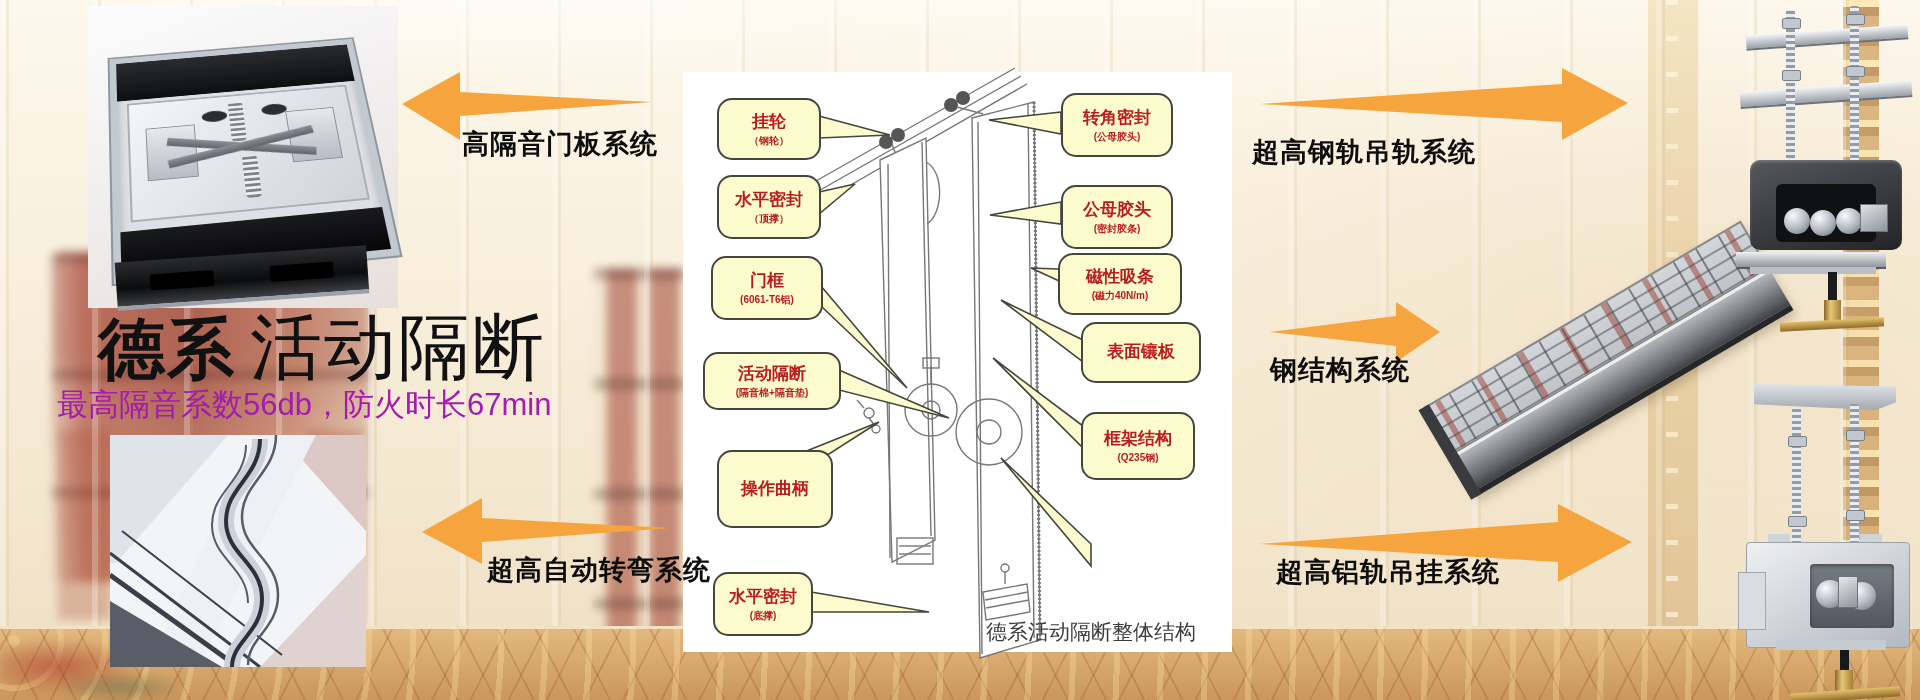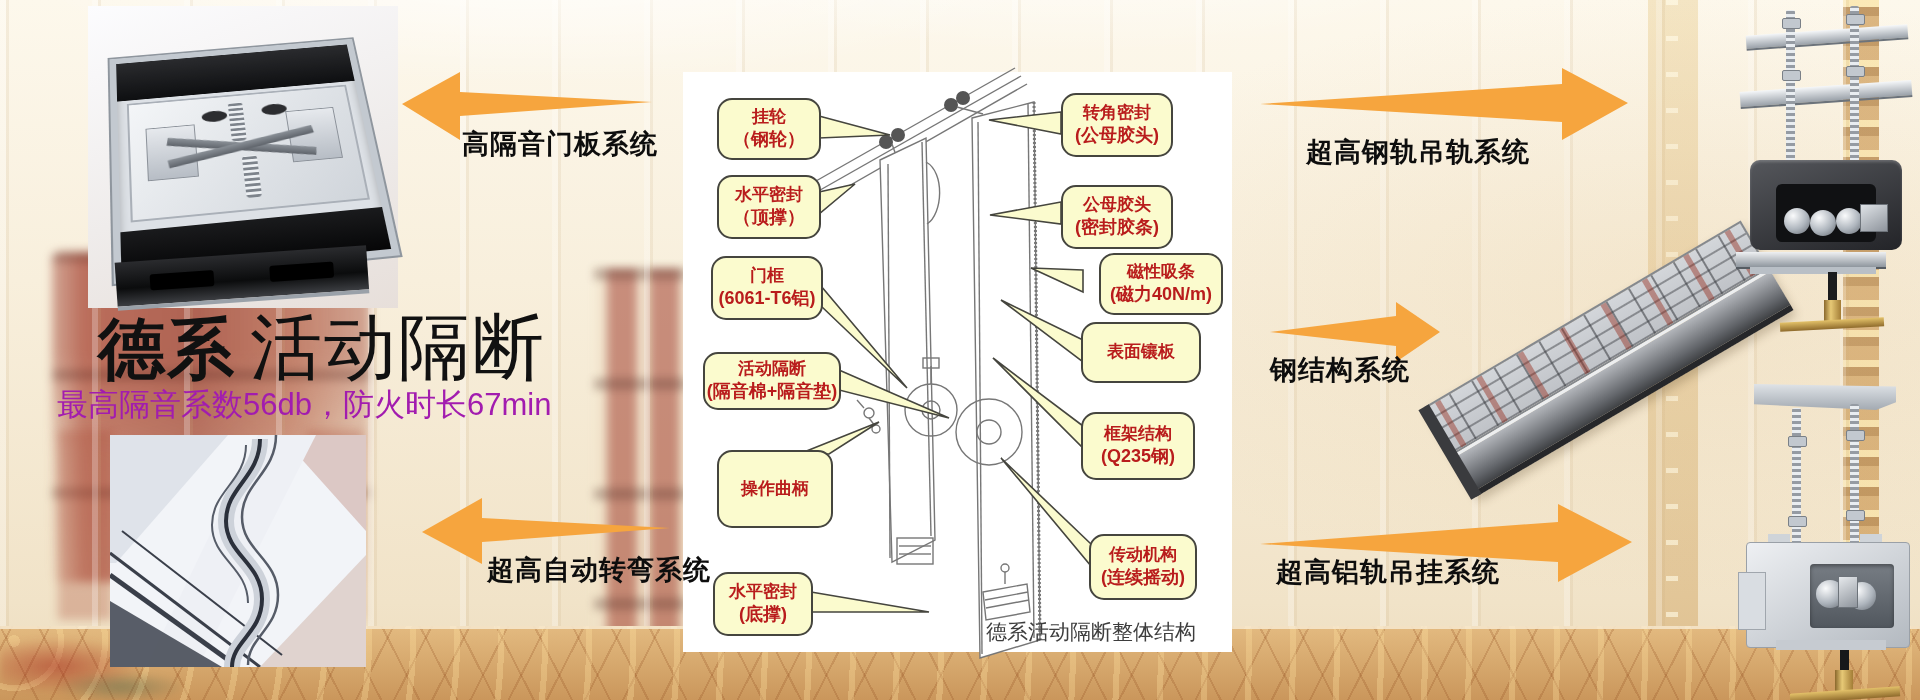--- a/index.html
+++ b/index.html
@@ -51,21 +51,21 @@
   .sys-label{position:absolute;font-size:27px;font-weight:700;color:#0d0d0d;white-space:nowrap;letter-spacing:1px;}
 
   
   .panel{left:683px;top:72px;width:549px;height:580px;background:#ffffff;}
   .panel svg{position:absolute;left:0;top:0;overflow:visible;}
   .tail{fill:var(--label-bg,#FBFBCE);stroke:var(--label-border,#45453E);stroke-width:1.6;}
   .lbl{position:absolute;display:flex;flex-direction:column;align-items:center;justify-content:center;
        background:var(--label-bg,#FBFBCE);border:2px solid var(--label-border,#45453E);border-radius:15px;
        color:#b91c1c;text-align:center;line-height:1.3;box-sizing:border-box;}
   .l1{font-size:17px;font-weight:700;}
-  .l2{font-size:18px;font-weight:600;}
+  .l2{font-size:10px;font-weight:600;}
   .caption{position:absolute;right:36px;top:546px;font-size:21px;color:var(--caption-text,#3d3d3d);white-space:nowrap;}
 
   
   .photoA{left:88px;top:6px;width:310px;height:302px;background:linear-gradient(160deg,#fcfcfe 0%,#efeceb 55%,#e7dfda 100%);}
   .trayWrap{position:absolute;left:14px;top:8px;width:282px;height:250px;perspective:750px;}
   .tray{position:absolute;left:10px;top:10px;width:250px;height:238px;transform:rotateX(30deg) rotateZ(-6deg);
         background:#dde1e6;border:7px solid #c3c9d0;box-shadow:0 0 0 2px #8f969e, inset 0 0 8px rgba(0,0,0,.25);}
   .bandT{position:absolute;left:0;top:0;width:100%;height:20%;background:linear-gradient(180deg,#2a2b2e,#0e0f11);}
   .bandB{position:absolute;left:0;bottom:0;width:100%;height:18%;background:linear-gradient(180deg,#1a1b1d,#060607);}
   .mid{position:absolute;left:4%;top:22%;width:92%;height:56%;background:linear-gradient(135deg,#f4f6f8,#cfd4da);box-shadow:inset 0 0 0 2px #aab0b8;}
@@ -265,34 +265,30 @@
     </div>
 
     <div class="lbl" style="left:378px;top:21px;width:112px;height:64px;">
       <div class="l1">转角密封</div>
       <div class="l2">(公母胶头)</div>
     </div>
     <div class="lbl" style="left:378px;top:113px;width:112px;height:64px;">
       <div class="l1">公母胶头</div>
       <div class="l2">(密封胶条)</div>
     </div>
-    <div class="lbl" style="left:416px;top:181px;width:124px;height:62px;">
+    <div class="lbl" style="left:375px;top:181px;width:124px;height:62px;">
       <div class="l1">磁性吸条</div>
       <div class="l2">(磁力40N/m)</div>
     </div>
     <div class="lbl" style="left:398px;top:250px;width:120px;height:61px;">
       <div class="l1">表面镶板</div>
     </div>
     <div class="lbl" style="left:398px;top:340px;width:114px;height:68px;">
       <div class="l1">框架结构</div>
       <div class="l2">(Q235钢)</div>
-    </div>
-    <div class="lbl" style="left:406px;top:462px;width:108px;height:66px;">
-      <div class="l1">传动机构</div>
-      <div class="l2">(连续摇动)</div>
     </div>
 
     <div class="caption">德系活动隔断整体结构</div>
   </div>
 
   <div class="abs photoC">
     <div class="sframe">
       <div class="sf-top"></div>
       <div class="sf-side"></div>
       <div class="sf-cap"></div>
@@ -349,21 +345,21 @@
   <div class="sys-label" style="left:462px;top:126px;">高隔音门板系统</div>
 
   <svg class="arrow" style="left:420px;top:492px;" width="252" height="74">
     <polygon points="2,40 62,6 62,26 250,36 62,50 62,72" fill="#F6A53E"></polygon>
   </svg>
   <div class="sys-label" style="left:487px;top:552px;">超高自动转弯系统</div>
 
   <svg class="arrow" style="left:1260px;top:66px;" width="370" height="78">
     <polygon points="0,38 302,18 302,2 368,37 302,74 302,56" fill="#F6A53E"></polygon>
   </svg>
-  <div class="sys-label" style="left:1306px;top:134px;">超高钢轨吊轨系统</div>
+  <div class="sys-label" style="left:1252px;top:134px;">超高钢轨吊轨系统</div>
 
   <svg class="arrow" style="left:1270px;top:300px;" width="172" height="64">
     <polygon points="0,32 126,16 126,2 170,32 126,62 126,46" fill="#F6A53E"></polygon>
   </svg>
   <div class="sys-label" style="left:1270px;top:352px;">钢结构系统</div>
 
   <svg class="arrow" style="left:1260px;top:498px;" width="374" height="88">
     <polygon points="0,46 298,24 298,6 372,44 298,84 298,64" fill="#F6A53E"></polygon>
   </svg>
   <div class="sys-label" style="left:1276px;top:554px;">超高铝轨吊挂系统</div>

